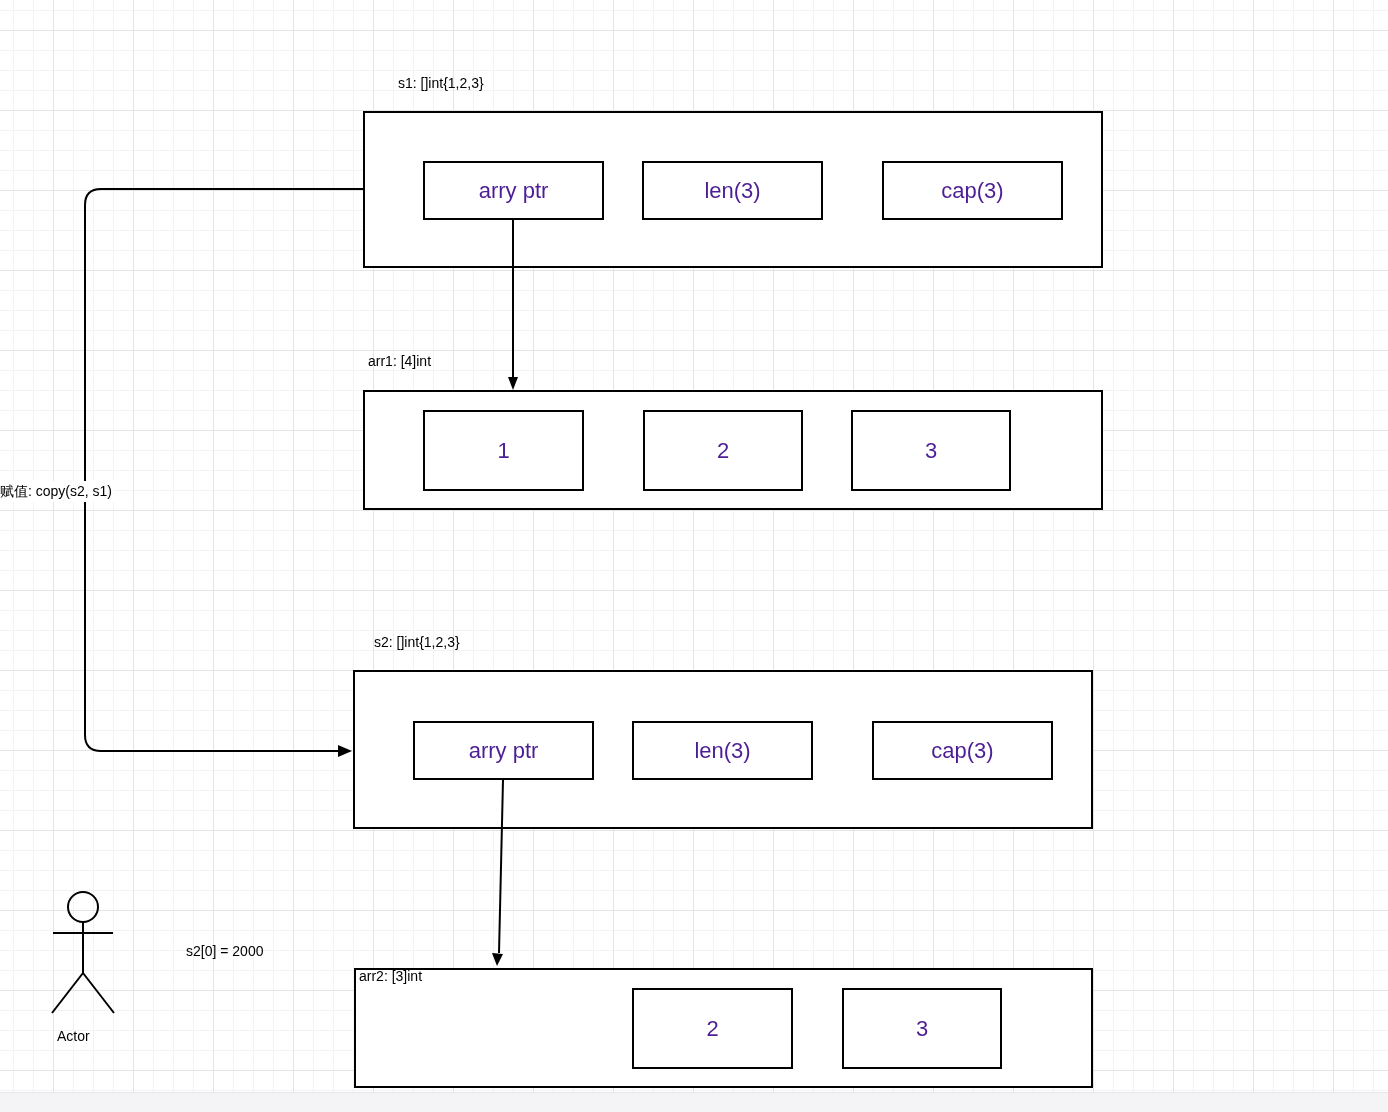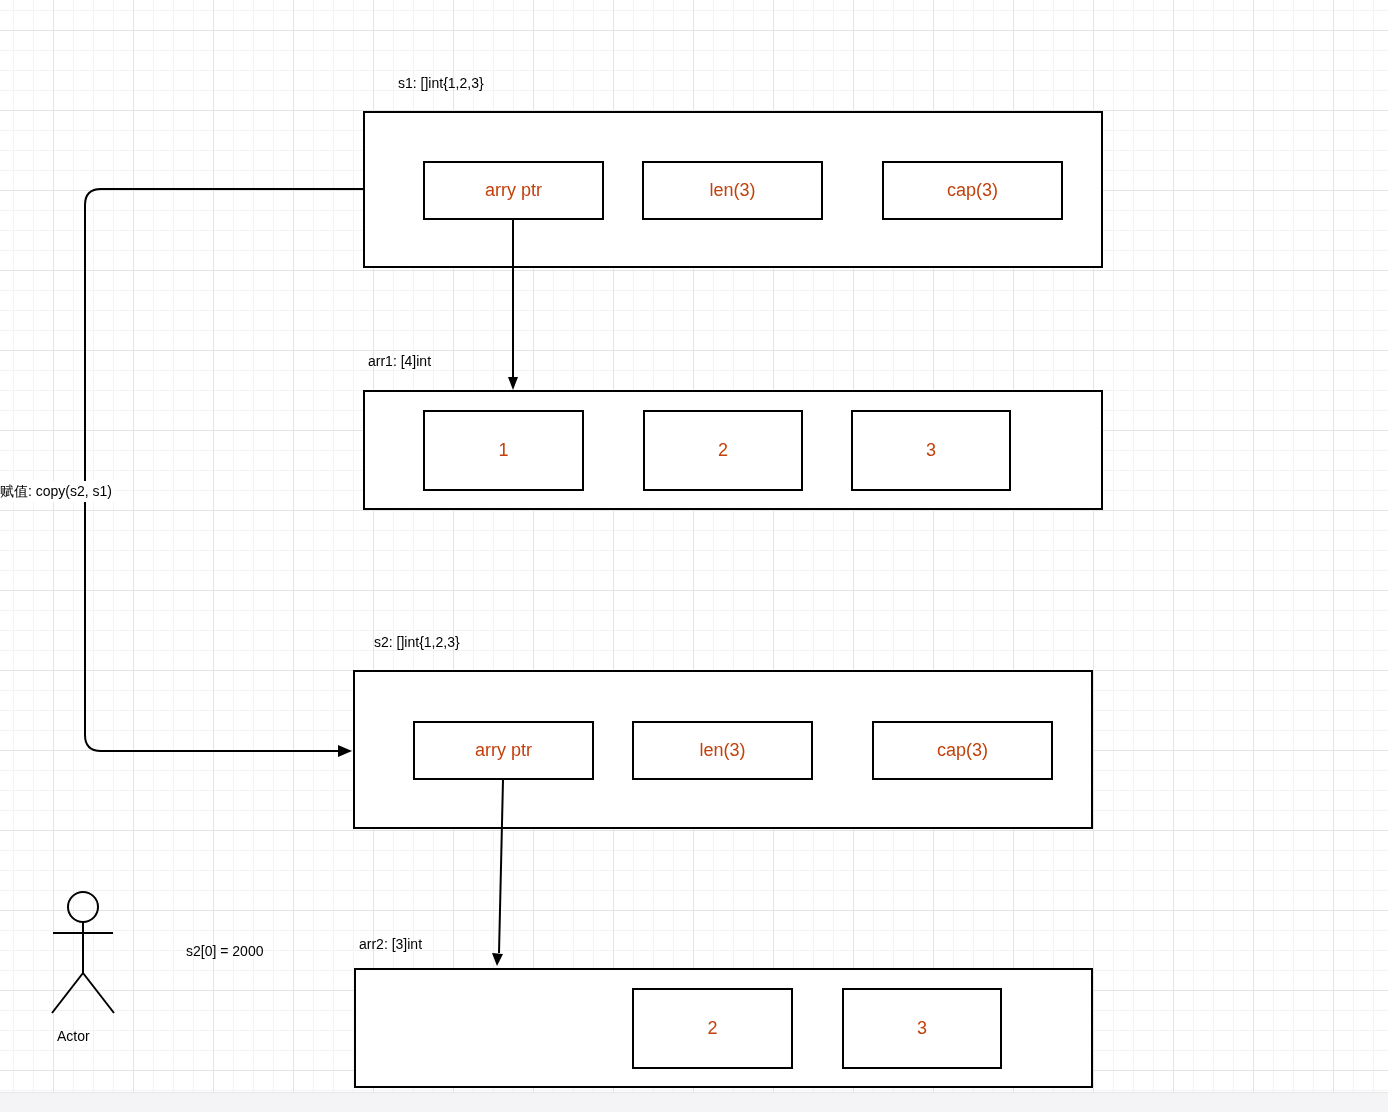--- a/index.html
+++ b/index.html
@@ -29,22 +29,22 @@
     box-sizing: border-box;
   }
   .cell {
     position: absolute;
     background: #ffffff;
     border: 2px solid #000000;
     box-sizing: border-box;
     display: flex;
     align-items: center;
     justify-content: center;
-    font-size: 18px;
-    color: #c2410c;
+    font-size: 22px;
+    color: #4c1d95;
     white-space: nowrap;
   }
   .txt {
     position: absolute;
     font-size: 14px;
     color: #000000;
     white-space: nowrap;
     line-height: 21px;
   }
   .txt.bg {
@@ -115,19 +115,19 @@
       <line x1="53" y1="933" x2="113" y2="933"></line>
       <line x1="83" y1="973" x2="52" y2="1013"></line>
       <line x1="83" y1="973" x2="114" y2="1013"></line>
     </g>
   </svg>
 
   <div class="txt" style="left:398px;top:73px">s1: []int{1,2,3}</div>
   <div class="txt" style="left:368px;top:351px">arr1: [4]int</div>
   <div class="txt bg" style="left:-2px;top:481px">赋值: copy(s2, s1)</div>
   <div class="txt" style="left:374px;top:632px">s2: []int{1,2,3}</div>
-  <div class="txt" style="left:359px;top:934px">arr2: [3]int</div>
+  <div class="txt" style="left:359px;top:966px">arr2: [3]int</div>
   <div class="txt" style="left:186px;top:941px">s2[0] = 2000</div>
   <div class="txt" style="left:57px;top:1026px">Actor</div>
 
   <div class="bottom-strip"></div>
 
 </div>
 
 </body></html>

